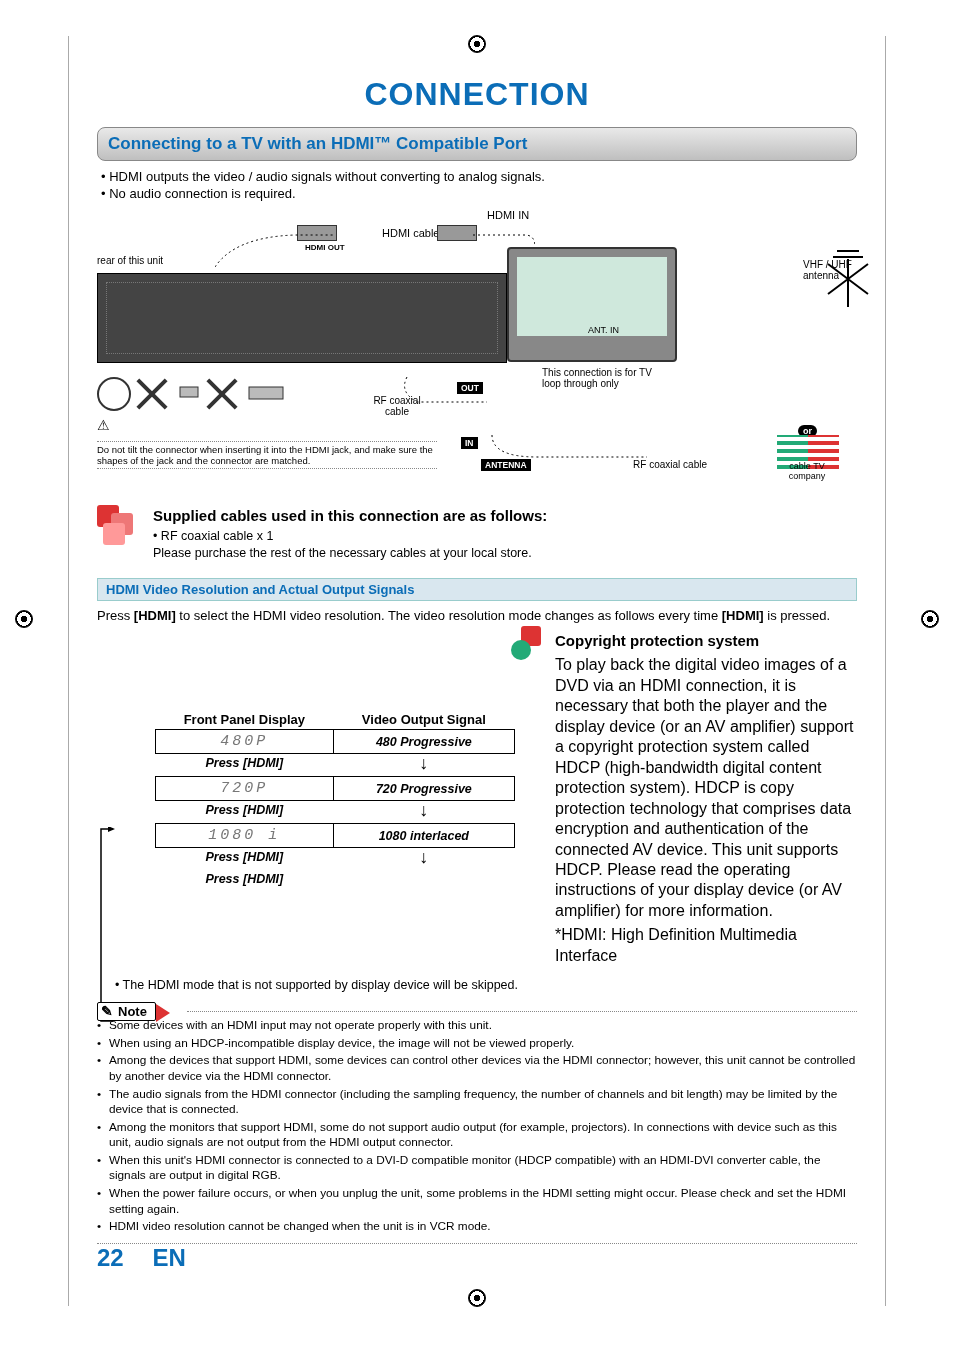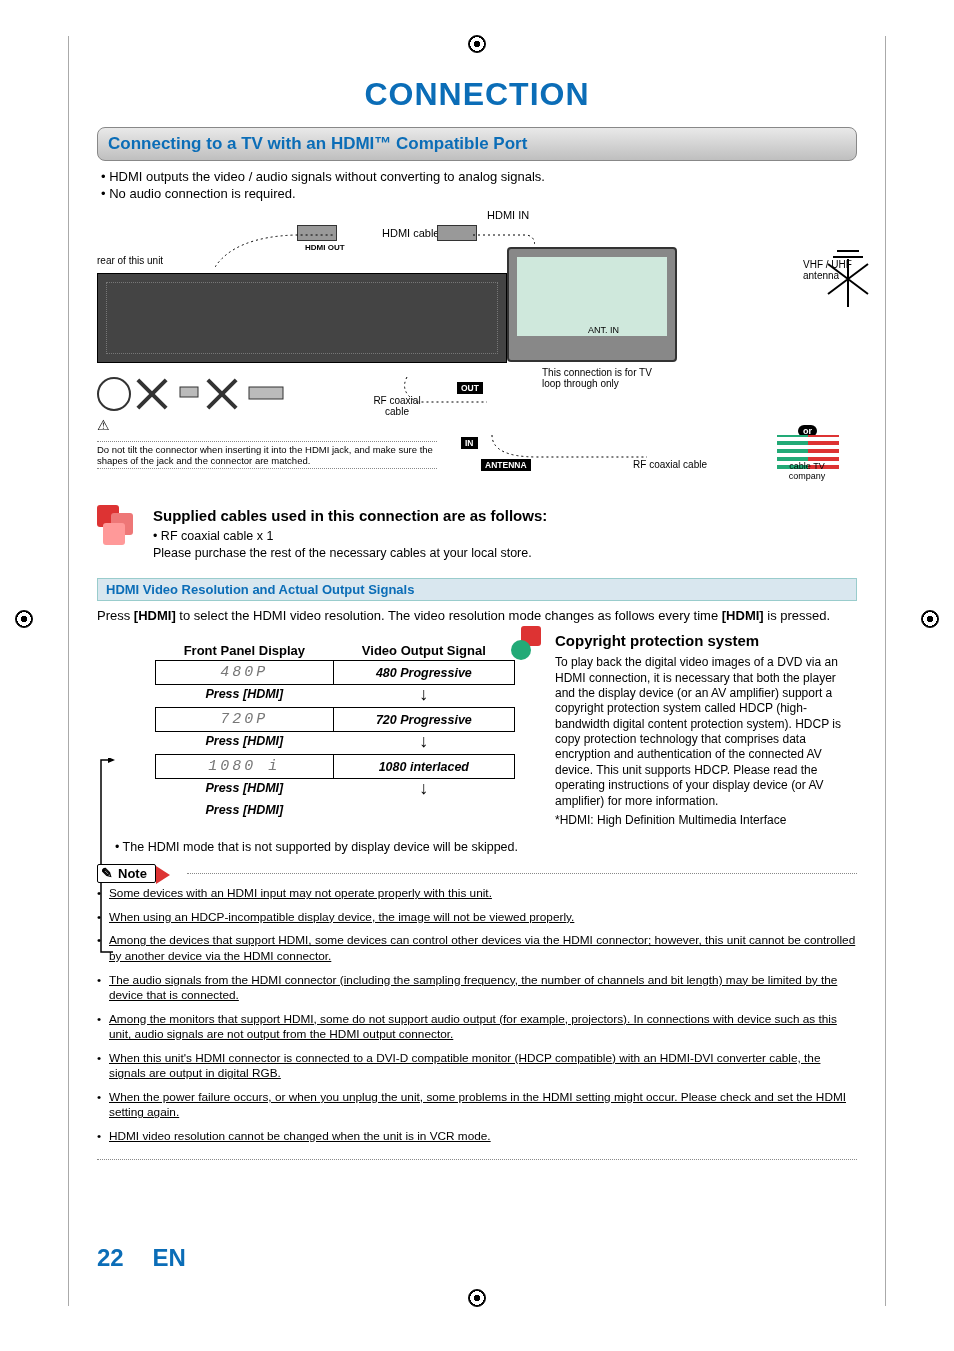--- a/index.html
+++ b/index.html
@@ -171,21 +171,21 @@
     letter-spacing:3px; color:#777; font-size:15px;
   }
   .res-table .press td { border:none; font-weight:700; padding:2px 4px 6px; }
   .res-table .press .arrow { font-size:18px; line-height:10px; }
   .loop-arrow {
     width:18px; flex:0 0 18px; position:relative;
   }
   .loop-arrow svg{position:absolute;top:26px;}
   .copyright-col { flex:1; }
   .copyright-col h3 { font-size:15px; font-weight:700; margin-bottom:6px; }
-  .copyright-col p { font-size:12px; line-height:1.28; margin-bottom:4px;}
+  .copyright-col p { font-size:16px; line-height:1.28; margin-bottom:4px;}
   .bullet-after { font-size:12.5px; margin:6px 0 10px 18px;}
   .note-block { margin:6px 0 14px; }
   .note-flag {
     display:inline-block;border:1.5px solid #000;border-radius:2px;
     font-size:13px;font-weight:700;padding:1px 8px 1px 20px;position:relative;
     background:#fff;
   }
   .note-flag::before{
     content:"✎";position:absolute;left:3px;top:0;font-size:14px;
   }
@@ -193,21 +193,21 @@
     position:relative;display:inline-block;
   }
   .note-flag-wrap .notch{
     position:absolute;right:-14px;top:2px;width:0;height:0;
     border-left:14px solid #d33;border-top:9px solid transparent;border-bottom:9px solid transparent;
   }
   .note-dots{
     border-top:1px dotted #888;margin-top:-10px;margin-left:90px;height:1px;
   }
   .note-list { font-size:11.8px; line-height:1.32; padding:4px 0 6px;}
-  .note-list li{ list-style:none; margin:8px 0; padding-left:12px; position:relative;text-decoration:underline;}
+  .note-list li{ list-style:none; margin:2px 0; padding-left:12px; position:relative;}
   .note-list li::before{content:"•";position:absolute;left:0;}
   .note-bottom-rule{border-top:1px dotted #888;height:1px;}
   .page-footer{
     position:absolute;bottom:34px;left:28px;
     font-size:24px;font-weight:700;color:#0b6db7;
   }
   .page-footer .en{margin-left:22px;}
 </style>
 </head>
 <body>

